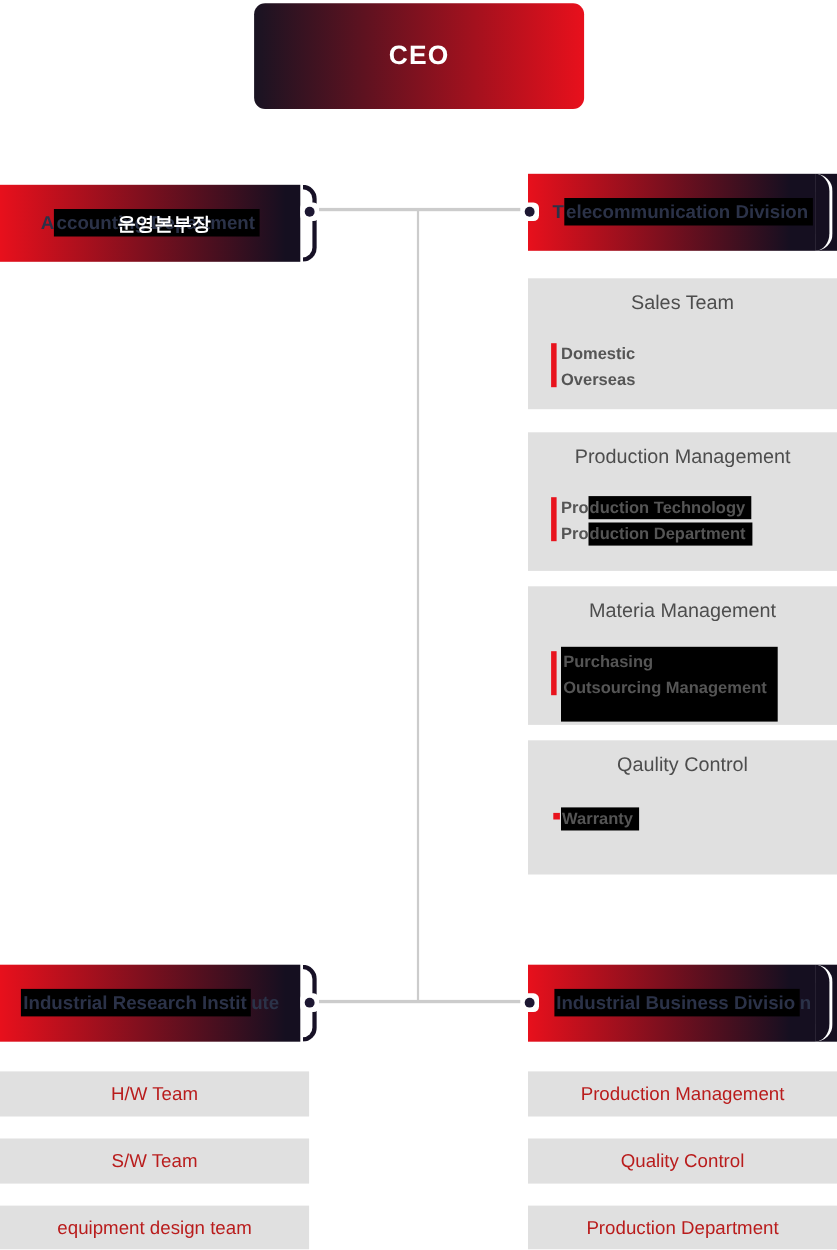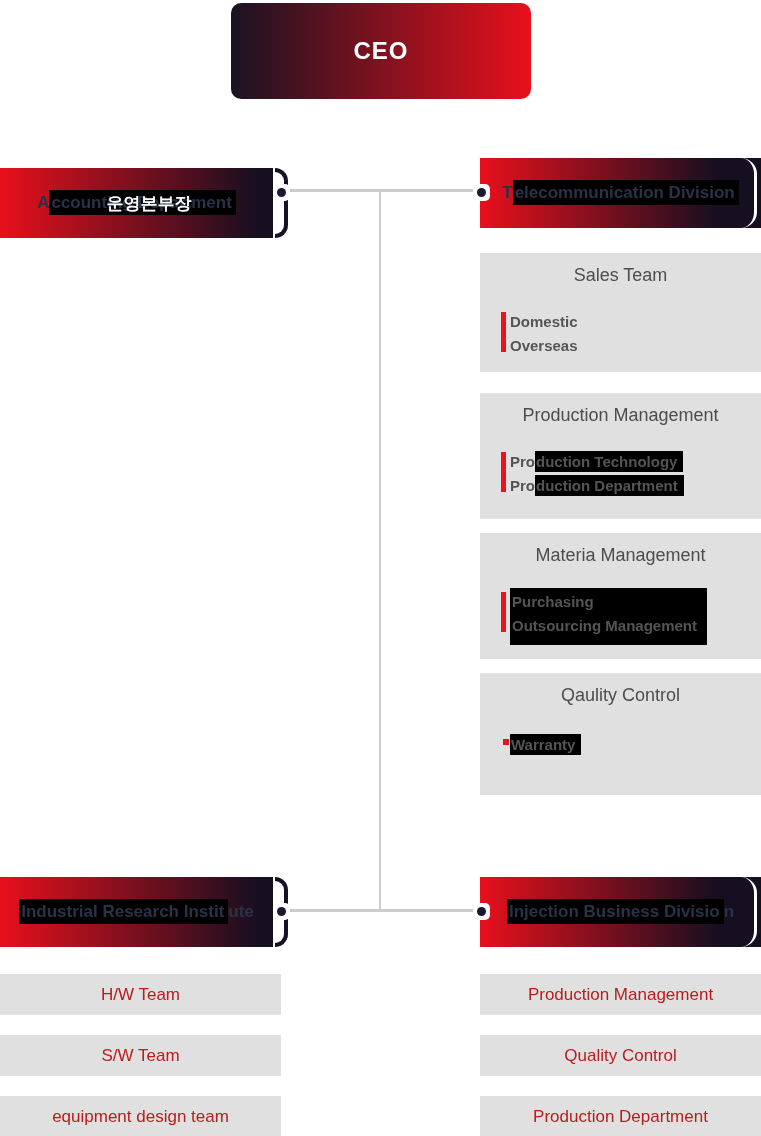--- a/index.html
+++ b/index.html
@@ -56,21 +56,21 @@
   
   .card { position:absolute; left:480px; width:281px; background:#e0e0e0; }
   .card-title { text-align:center; margin-top:12px; font-size:18px; color:#4d4d4d; }
   .bar { position:absolute; left:21px; top:59px; width:5px; height:40px; background:#e8131d; }
   .sq  { position:absolute; left:23px; top:66px; width:6px; height:6px; background:#e8131d; }
   .items {
     position:absolute; left:30px; top:57px; font-size:15px; font-weight:bold;
     color:#555555; line-height:24px; white-space:nowrap;
   }
   .items .ihl { background:#000; padding:2px 6px 2px 1px; }
-  .block-hl { background:#000; display:inline-block; padding:2px 10px 7px 2px; }
+  .block-hl { background:#000; display:inline-block; padding:2px 10px 18px 2px; }
   
   .mini {
     position:absolute; width:281px; height:41px; background:#e0e0e0;
     display:flex; align-items:center; justify-content:center;
     font-size:17px; color:#b91c1c;
   }
   .mini.left { left:0; }
   .mini.right { left:480px; }
 </style>
 </head>
@@ -147,21 +147,21 @@
     <div class="fill"></div>
     <div class="bracket"></div>
     <div class="hdr-text">
       <span class="en"><span></span><span class="hl">Industrial Research Instit</span><span>ute</span></span>
     </div>
   </div>
 
   <div class="hdr hdr-right" style="top:877px">
     <div class="arc"></div>
     <div class="hdr-text">
-      <span class="en"><span></span><span class="hl">Injection Business Divisio</span><span>n</span></span>
+      <span class="en"><span></span><span class="hl">Industrial Business Divisio</span><span>n</span></span>
     </div>
   </div>
 
   <div class="mini left" style="top:974px">
       <span>H/W Team</span>
     </div>
   <div class="mini left" style="top:1035px">
       <span>S/W Team</span>
     </div>
   <div class="mini left" style="top:1096px">

